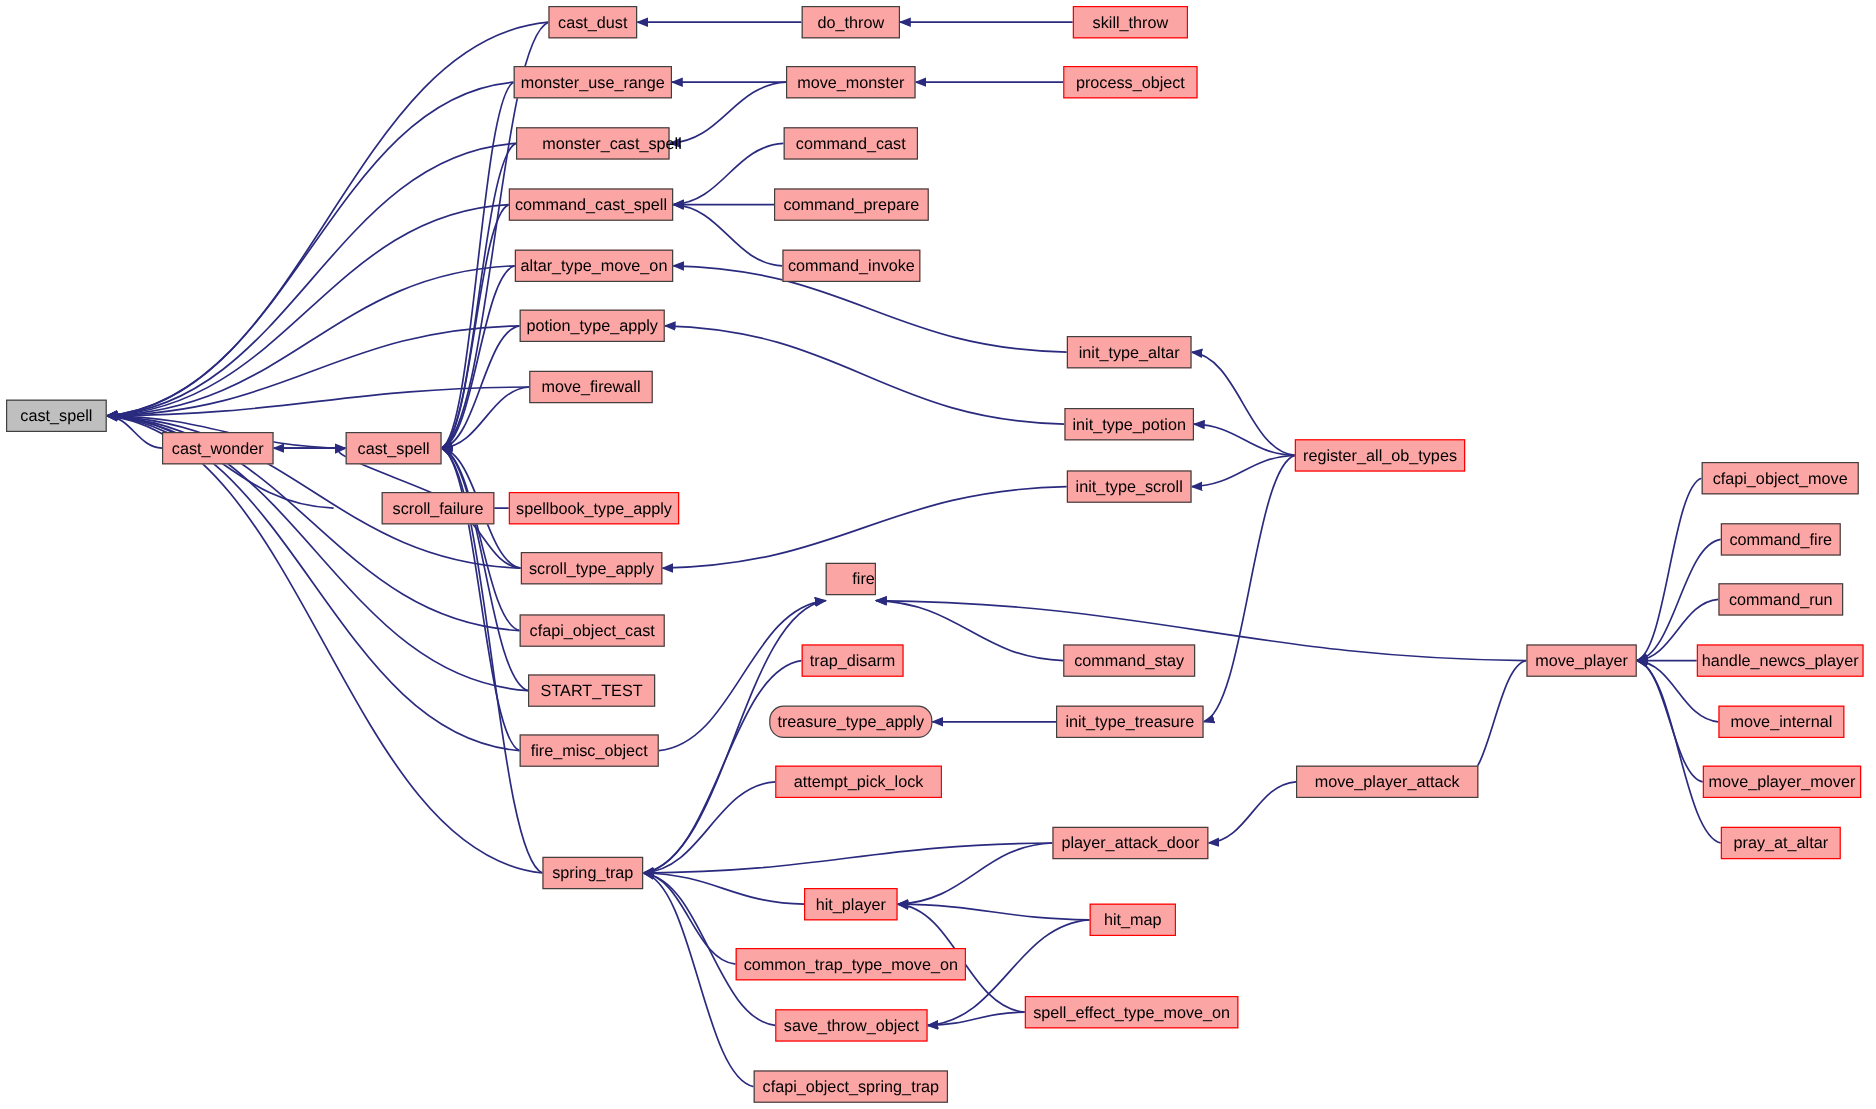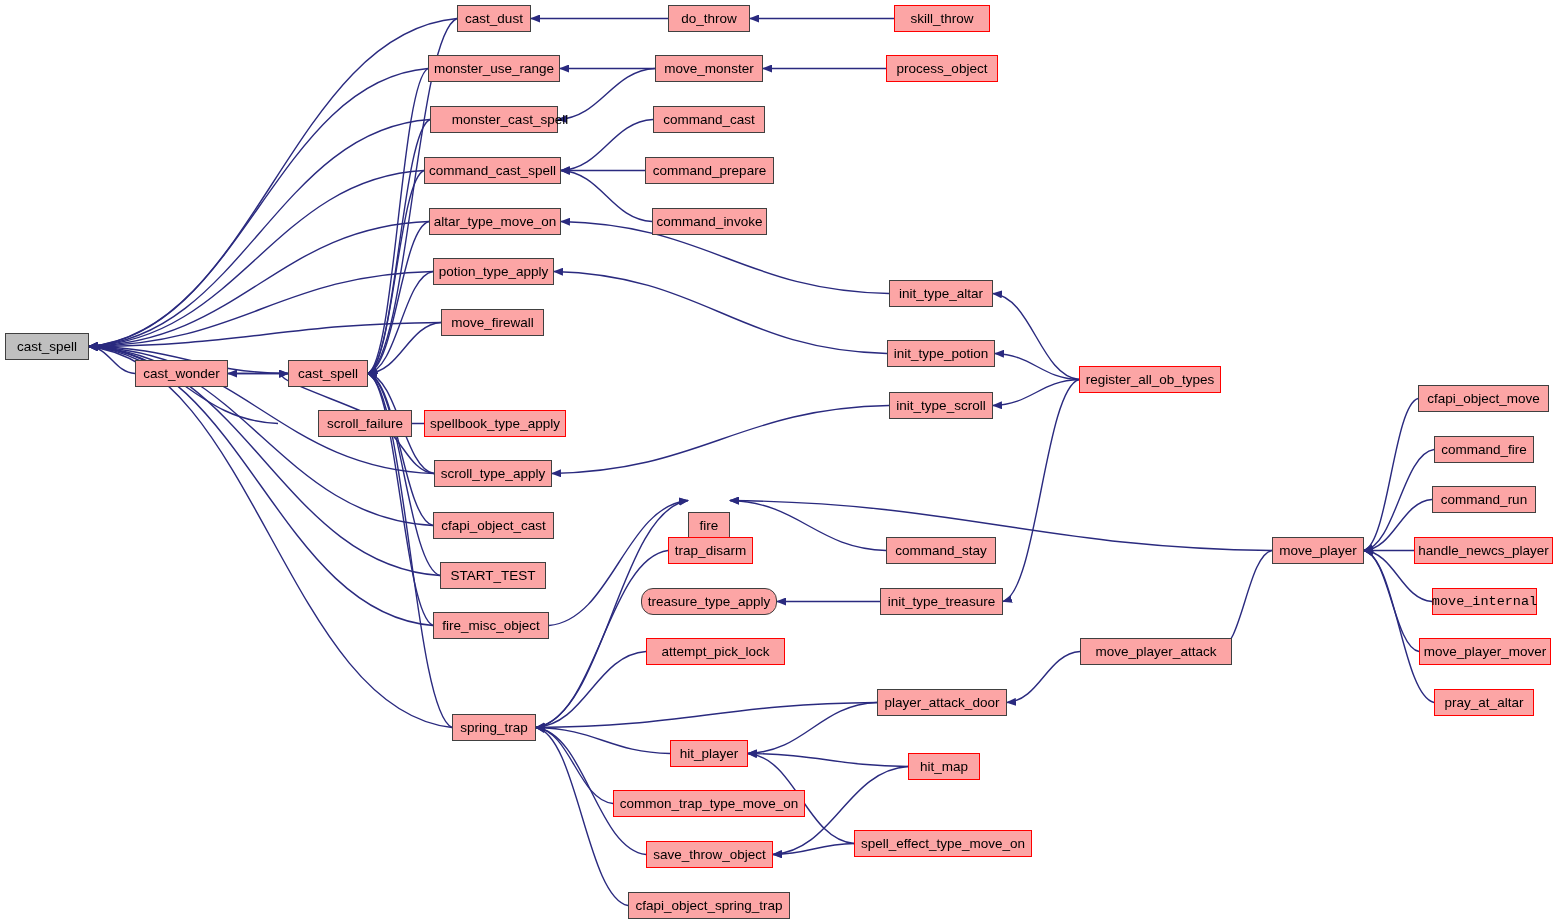--- a/index.html
+++ b/index.html
@@ -175,42 +175,42 @@
       </div>
       <div class="nodebox" style="left: 1434px; top: 436px; width: 100px; height: 27px;">
         <span>command_fire</span>
       </div>
       <div class="nodebox" style="left: 434px; top: 460px; width: 118px; height: 27px;">
         <span>scroll_type_apply</span>
       </div>
       <div class="nodebox" style="left: 1432px; top: 486px; width: 104px; height: 27px;">
         <span>command_run</span>
       </div>
-      <div class="nodebox" style="left: 688px; top: 512px; width: 42px; height: 27px;">
+      <div class="nodebox" style="left: 688px; top: 469px; width: 42px; height: 27px; justify-content: flex-end;">
         <span>fire</span>
       </div>
       <div class="nodebox" style="left: 433px; top: 512px; width: 121px; height: 27px;">
         <span>cfapi_object_cast</span>
       </div>
       <div class="nodebox" style="left: 1272px; top: 537px; width: 92px; height: 27px;">
         <span>move_player</span>
       </div>
       <div class="nodebox red" style="left: 1414px; top: 537px; width: 139px; height: 27px;">
         <span>handle_newcs_player</span>
       </div>
       <div class="nodebox red" style="left: 668px; top: 537px; width: 85px; height: 27px;">
         <span>trap_disarm</span>
       </div>
       <div class="nodebox" style="left: 886px; top: 537px; width: 110px; height: 27px;">
         <span>command_stay</span>
       </div>
       <div class="nodebox" style="left: 440px; top: 562px; width: 106px; height: 27px;">
         <span>START_TEST</span>
       </div>
-      <div class="nodebox red" style="left: 1432px; top: 588px; width: 105px; height: 27px; font-family: Liberation Mono, monospace;">
+      <div class="nodebox red" style="left: 1432px; top: 588px; width: 105px; height: 27px;">
         <span>move_internal</span>
       </div>
       <div class="nodebox" style="left: 641px; top: 588px; width: 136px; height: 27px; border-radius: 12px;">
         <span>treasure_type_apply</span>
       </div>
       <div class="nodebox" style="left: 880px; top: 588px; width: 123px; height: 27px;">
         <span>init_type_treasure</span>
       </div>
       <div class="nodebox" style="left: 433px; top: 612px; width: 116px; height: 27px;">
         <span>fire_misc_object</span>

